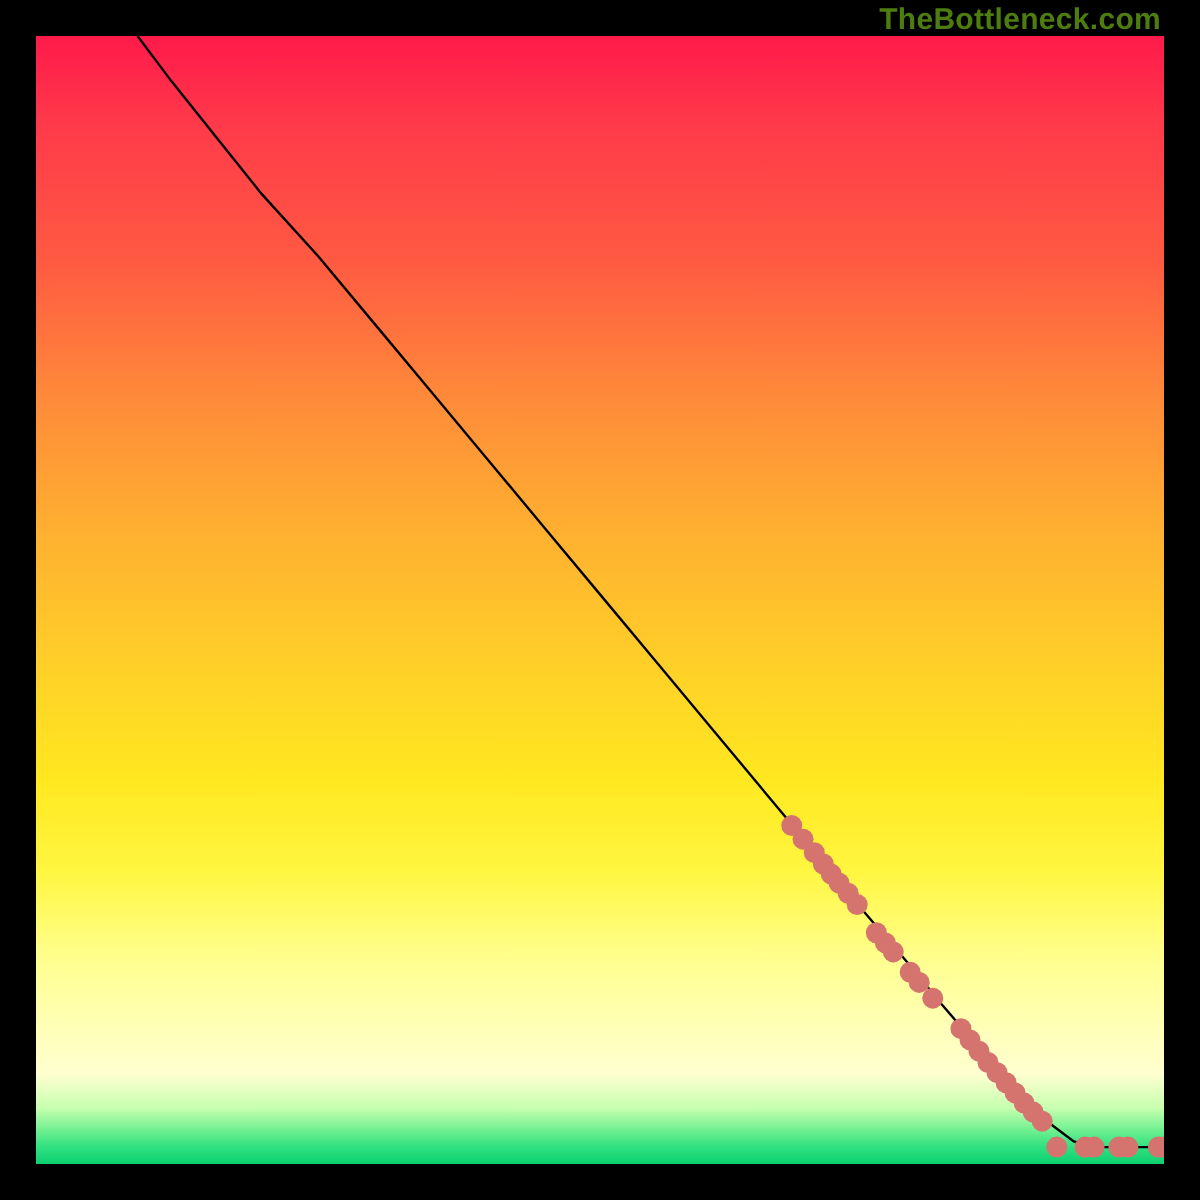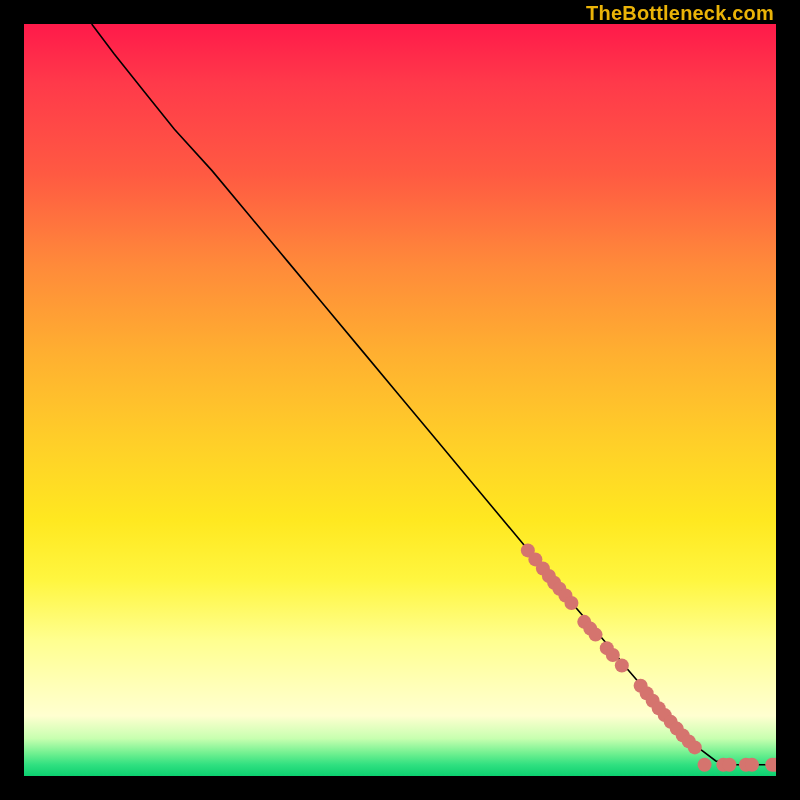--- a/index.html
+++ b/index.html
@@ -42,21 +42,21 @@
       #c8ffb0 95%,
       #70f090 97%,
       #30e080 98.5%,
       #0cd070 100%
     );
   }
   .watermark {
     position: absolute;
     top: 2px;
     right: 26px;
-    color: #eab308;
+    color: #4d7c0f;
     font-size: 20px;
     font-weight: 600;
     text-align: right;
     letter-spacing: 0.2px;
   }
   svg.overlay {
     position: absolute;
     top: 24px;
     left: 24px;
     width: 752px;

